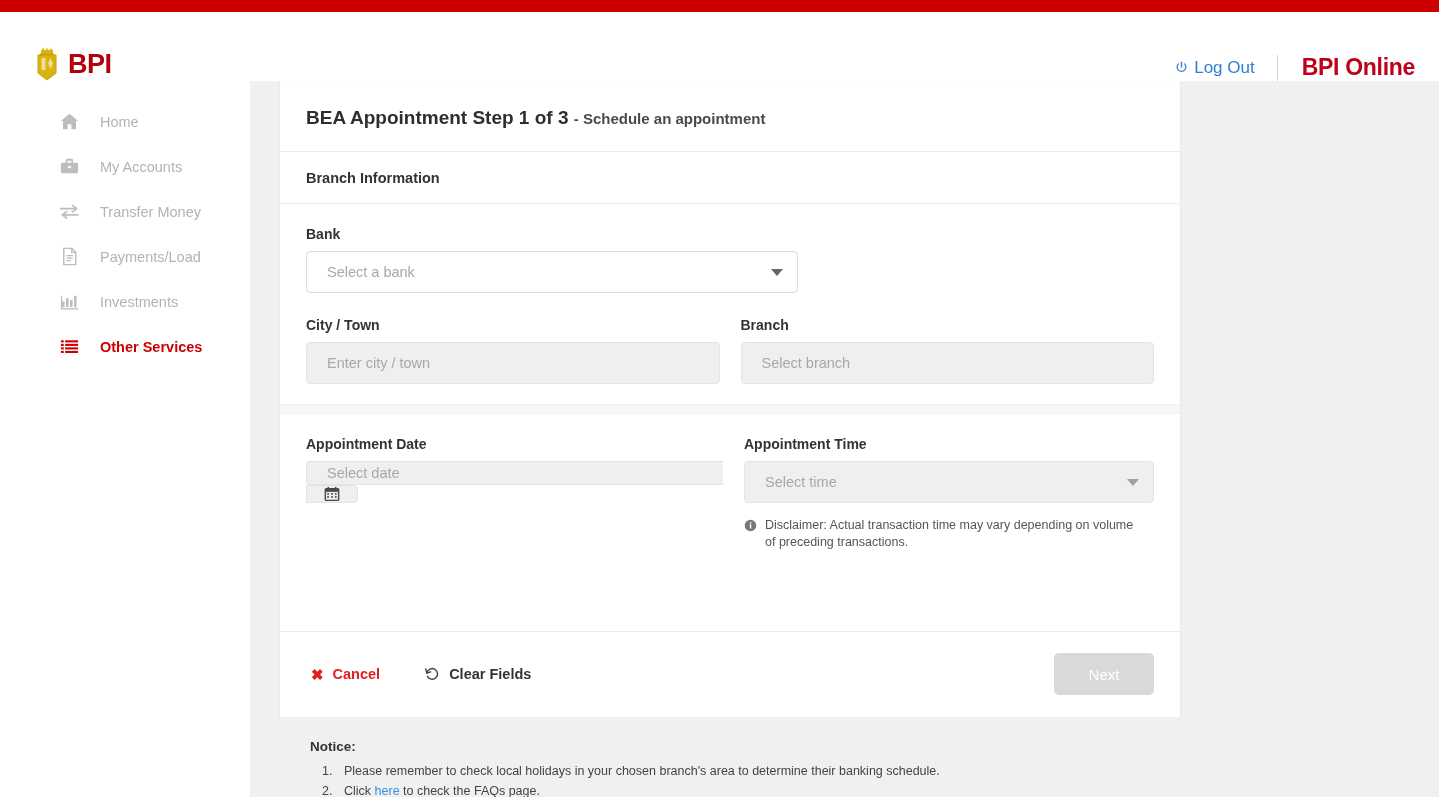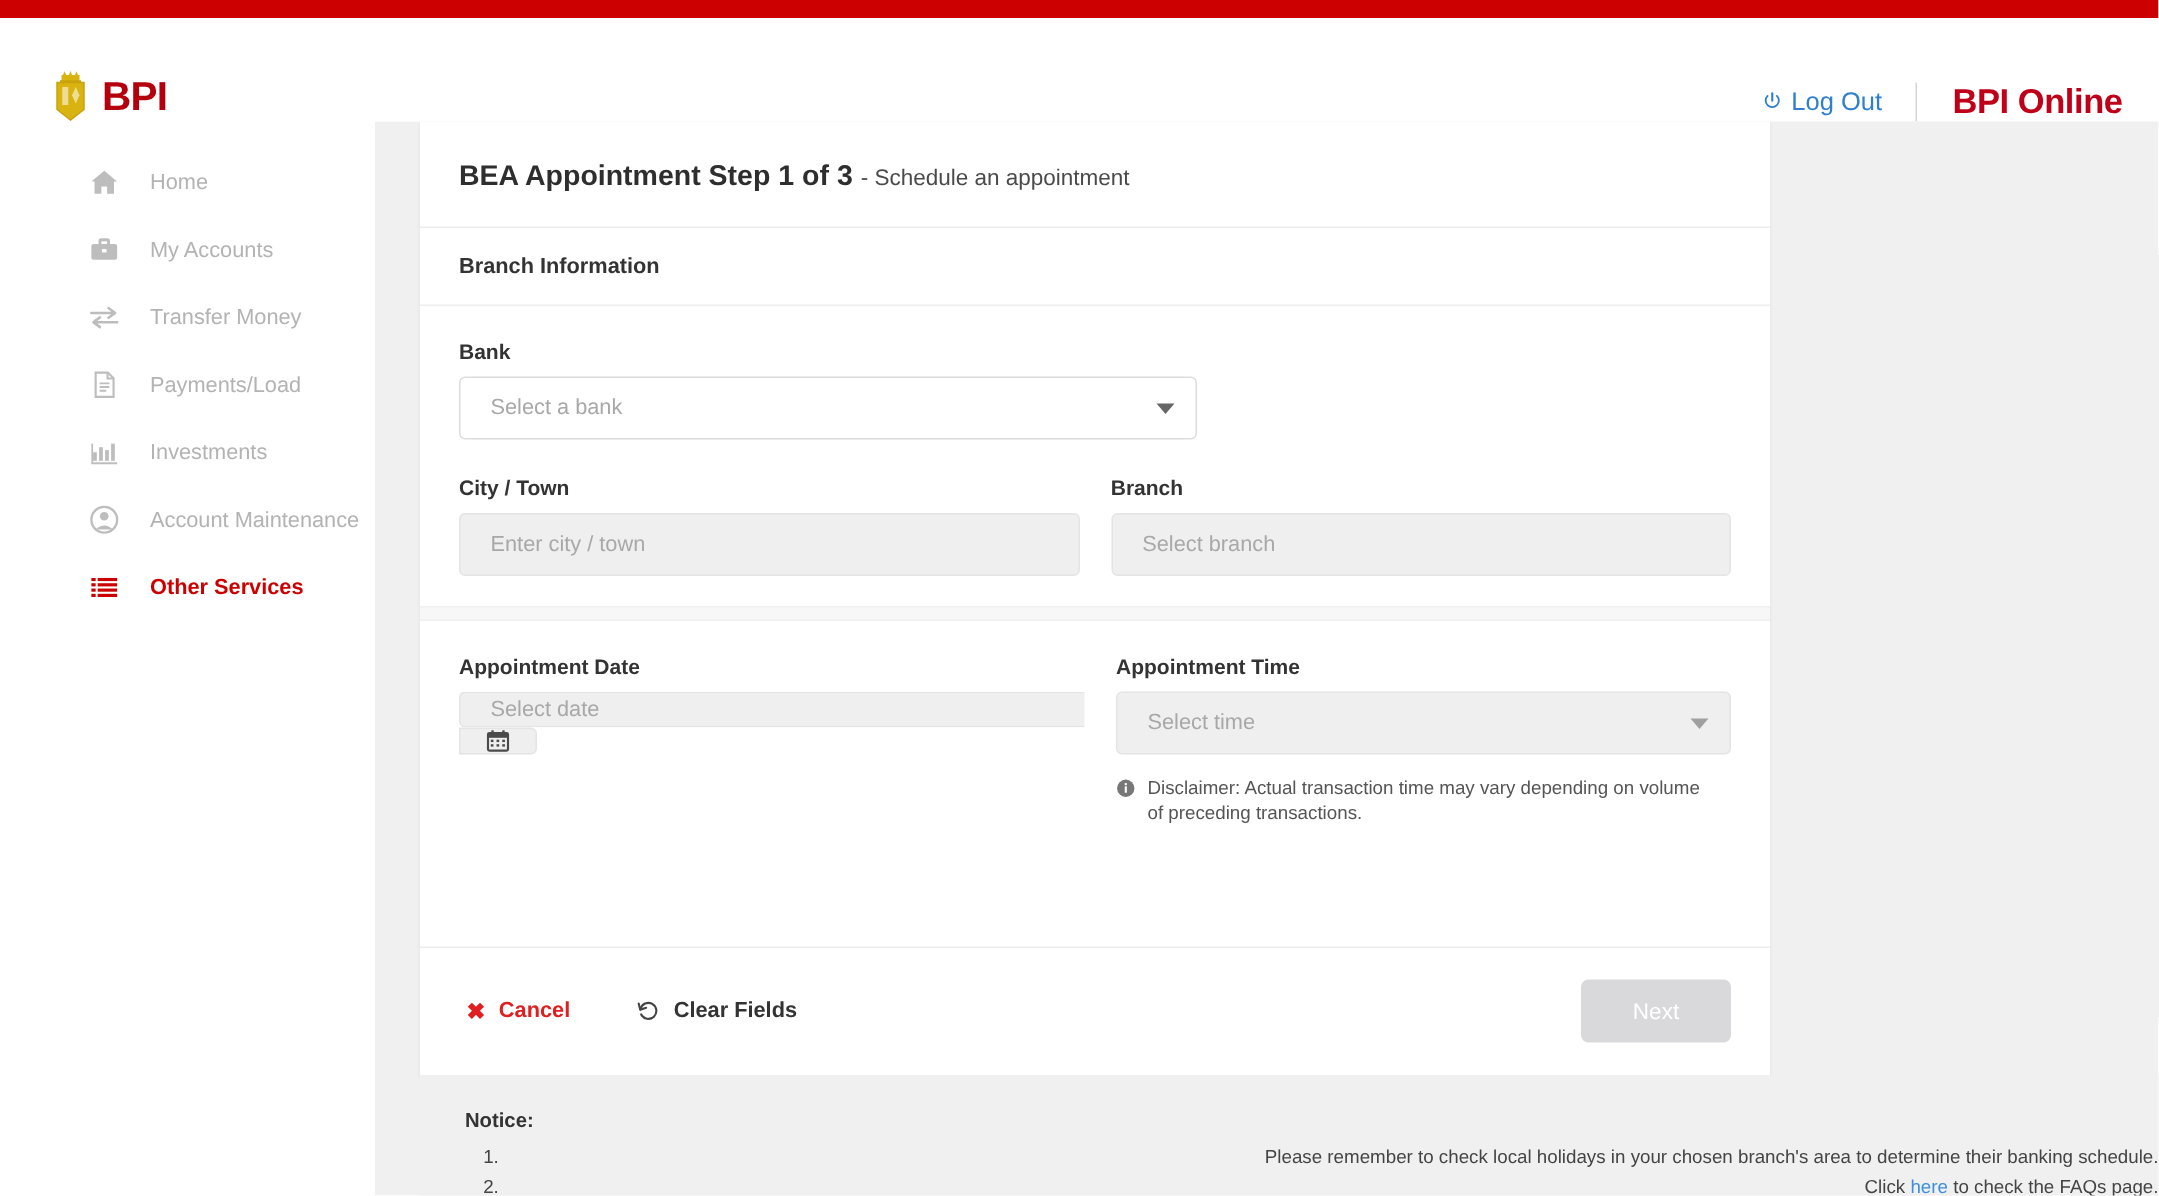--- a/index.html
+++ b/index.html
@@ -130,21 +130,21 @@
     box-shadow: 0 1px 2px rgba(0,0,0,0.08);
   }
 
   .card-title {
     padding: 26px 26px 22px 26px;
     border-bottom: 1px solid #ececec;
     font-size: 19px;
     color: #333333;
   }
   .card-title .strong { font-weight: bold; color: #2e2e2e; }
-  .card-title .sub { font-weight: normal; font-size: 15px; color: #4a4a4a; }
+  .card-title .sub { font-weight: bold; font-size: 15px; color: #4a4a4a; }
 
   .section-head {
     padding: 18px 26px 17px 26px;
     font-size: 14.5px;
     font-weight: bold;
     color: #333333;
     border-bottom: 1px solid #eeeeee;
   }
 
   .section-body { padding: 22px 26px 20px 26px; }
@@ -274,21 +274,21 @@
     color: #333333;
     margin-bottom: 7px;
   }
   .notice ol {
     margin: 0;
     padding-left: 26px;
     font-size: 12.5px;
     color: #444444;
     line-height: 1.62;
   }
-  .notice ol li { padding-left: 8px; text-align: right; }
+  .notice ol li { padding-left: 8px; }
   .notice a { color: #3d8ee0; text-decoration: none; }
 </style>
 </head>
 <body>
 
 <div class="topbar"></div>
 
 <div class="header">
   <div class="brand">
     <svg class="brand-mark" viewBox="0 0 26 34">
@@ -368,30 +368,20 @@
           <rect x="7.4" y="7.5" width="2.6" height="9.5" fill="#bdbdbd"></rect>
           <rect x="11.6" y="9.5" width="2.6" height="7.5" fill="#bdbdbd"></rect>
           <rect x="15.8" y="5" width="2.6" height="12" fill="#bdbdbd"></rect>
           <rect x="2" y="18" width="18" height="1.4" fill="#bdbdbd"></rect>
           <rect x="2" y="5" width="1.2" height="14" fill="#bdbdbd"></rect>
         </svg>
       </span>
       <span>Investments</span>
     </div>
 
-    <div class="nav-item">
-      <span class="nav-icon">
-        <svg viewBox="0 0 22 22" width="21" height="21">
-          <circle cx="11" cy="11" r="9" fill="none" stroke="#bdbdbd" stroke-width="1.6"></circle>
-          <circle cx="11" cy="8.6" r="3" fill="#bdbdbd"></circle>
-          <path d="M4.9 17.8 Q11 12.4 17.1 17.8" fill="#bdbdbd"></path>
-        </svg>
-      </span>
-      <span>Account Maintenance</span>
-    </div>
 
     <div class="nav-item active">
       <span class="nav-icon">
         <svg viewBox="0 0 22 22" width="21" height="21">
           <rect x="2" y="4.5" width="3" height="2.2" fill="#cc0000"></rect>
           <rect x="6.4" y="4.5" width="13.6" height="2.2" fill="#cc0000"></rect>
           <rect x="2" y="8.2" width="3" height="2.2" fill="#cc0000"></rect>
           <rect x="6.4" y="8.2" width="13.6" height="2.2" fill="#cc0000"></rect>
           <rect x="2" y="11.9" width="3" height="2.2" fill="#cc0000"></rect>
           <rect x="6.4" y="11.9" width="13.6" height="2.2" fill="#cc0000"></rect>

